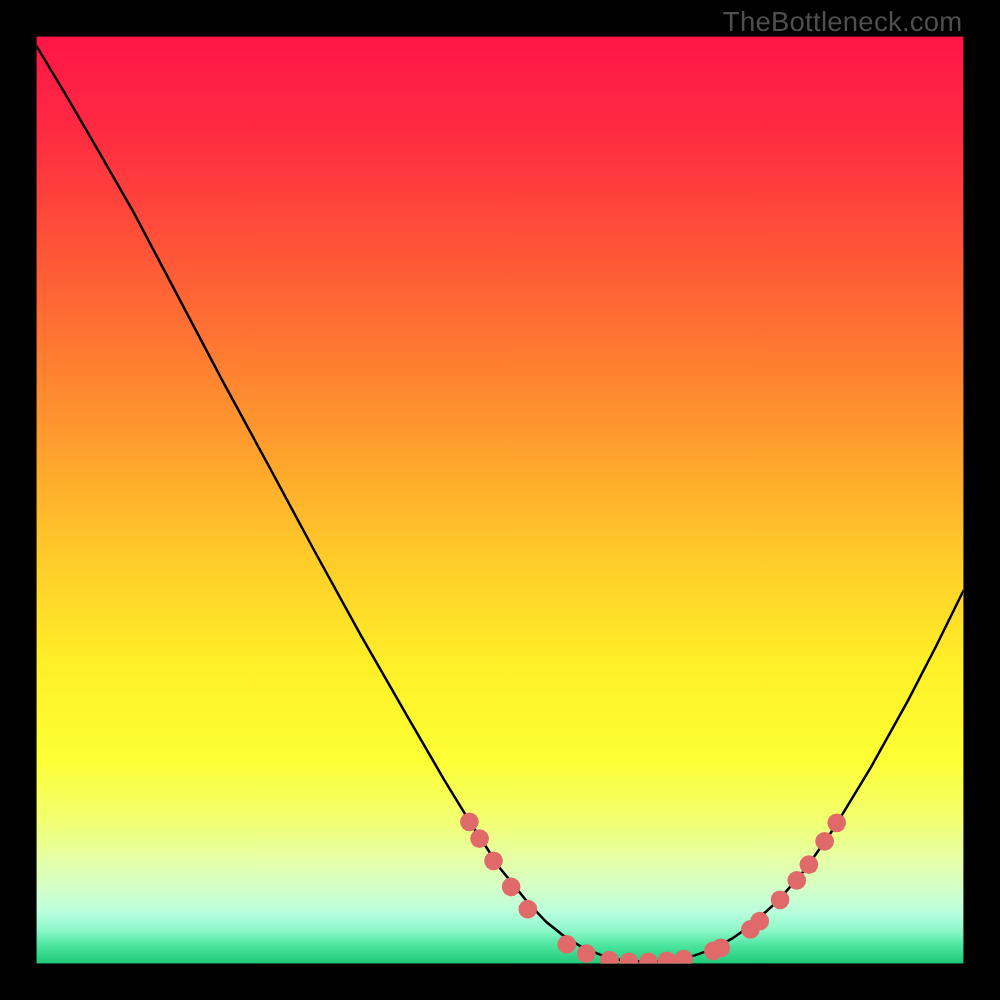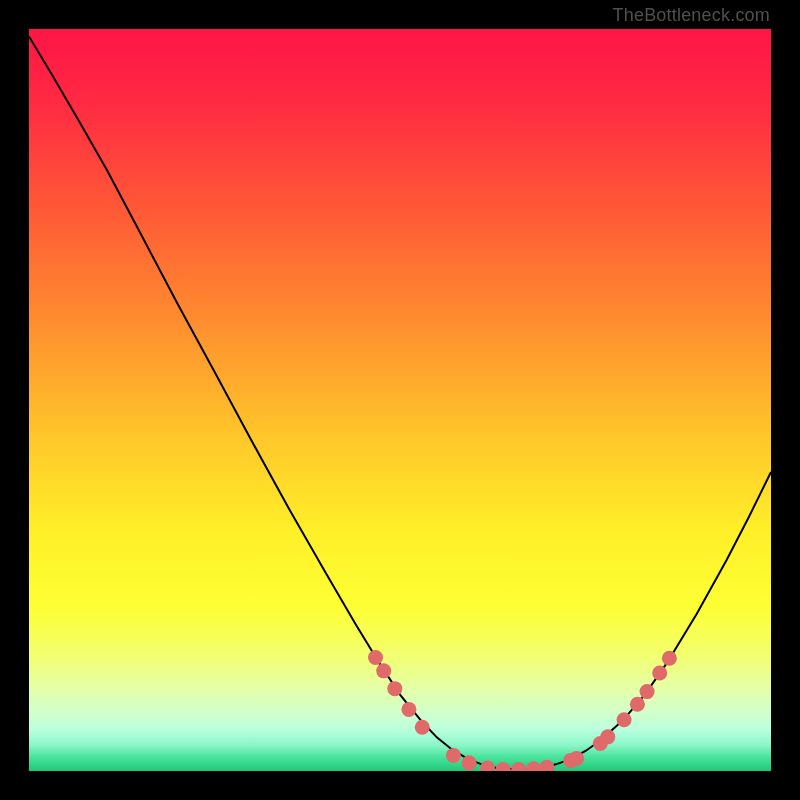--- a/index.html
+++ b/index.html
@@ -26,21 +26,21 @@
     width: 742px;
     height: 742px;
     overflow: hidden;
   }
   .watermark {
     position: absolute;
     top: 5px;
     right: 30px;
     color: #4f4f4f;
     font-family: Arial, Helvetica, sans-serif;
-    font-size: 18px;
+    font-size: 22px;
     letter-spacing: 0.2px;
   }
   svg {
     position: absolute;
     inset: 0;
   }
 </style>
 </head>
 <body>
 

